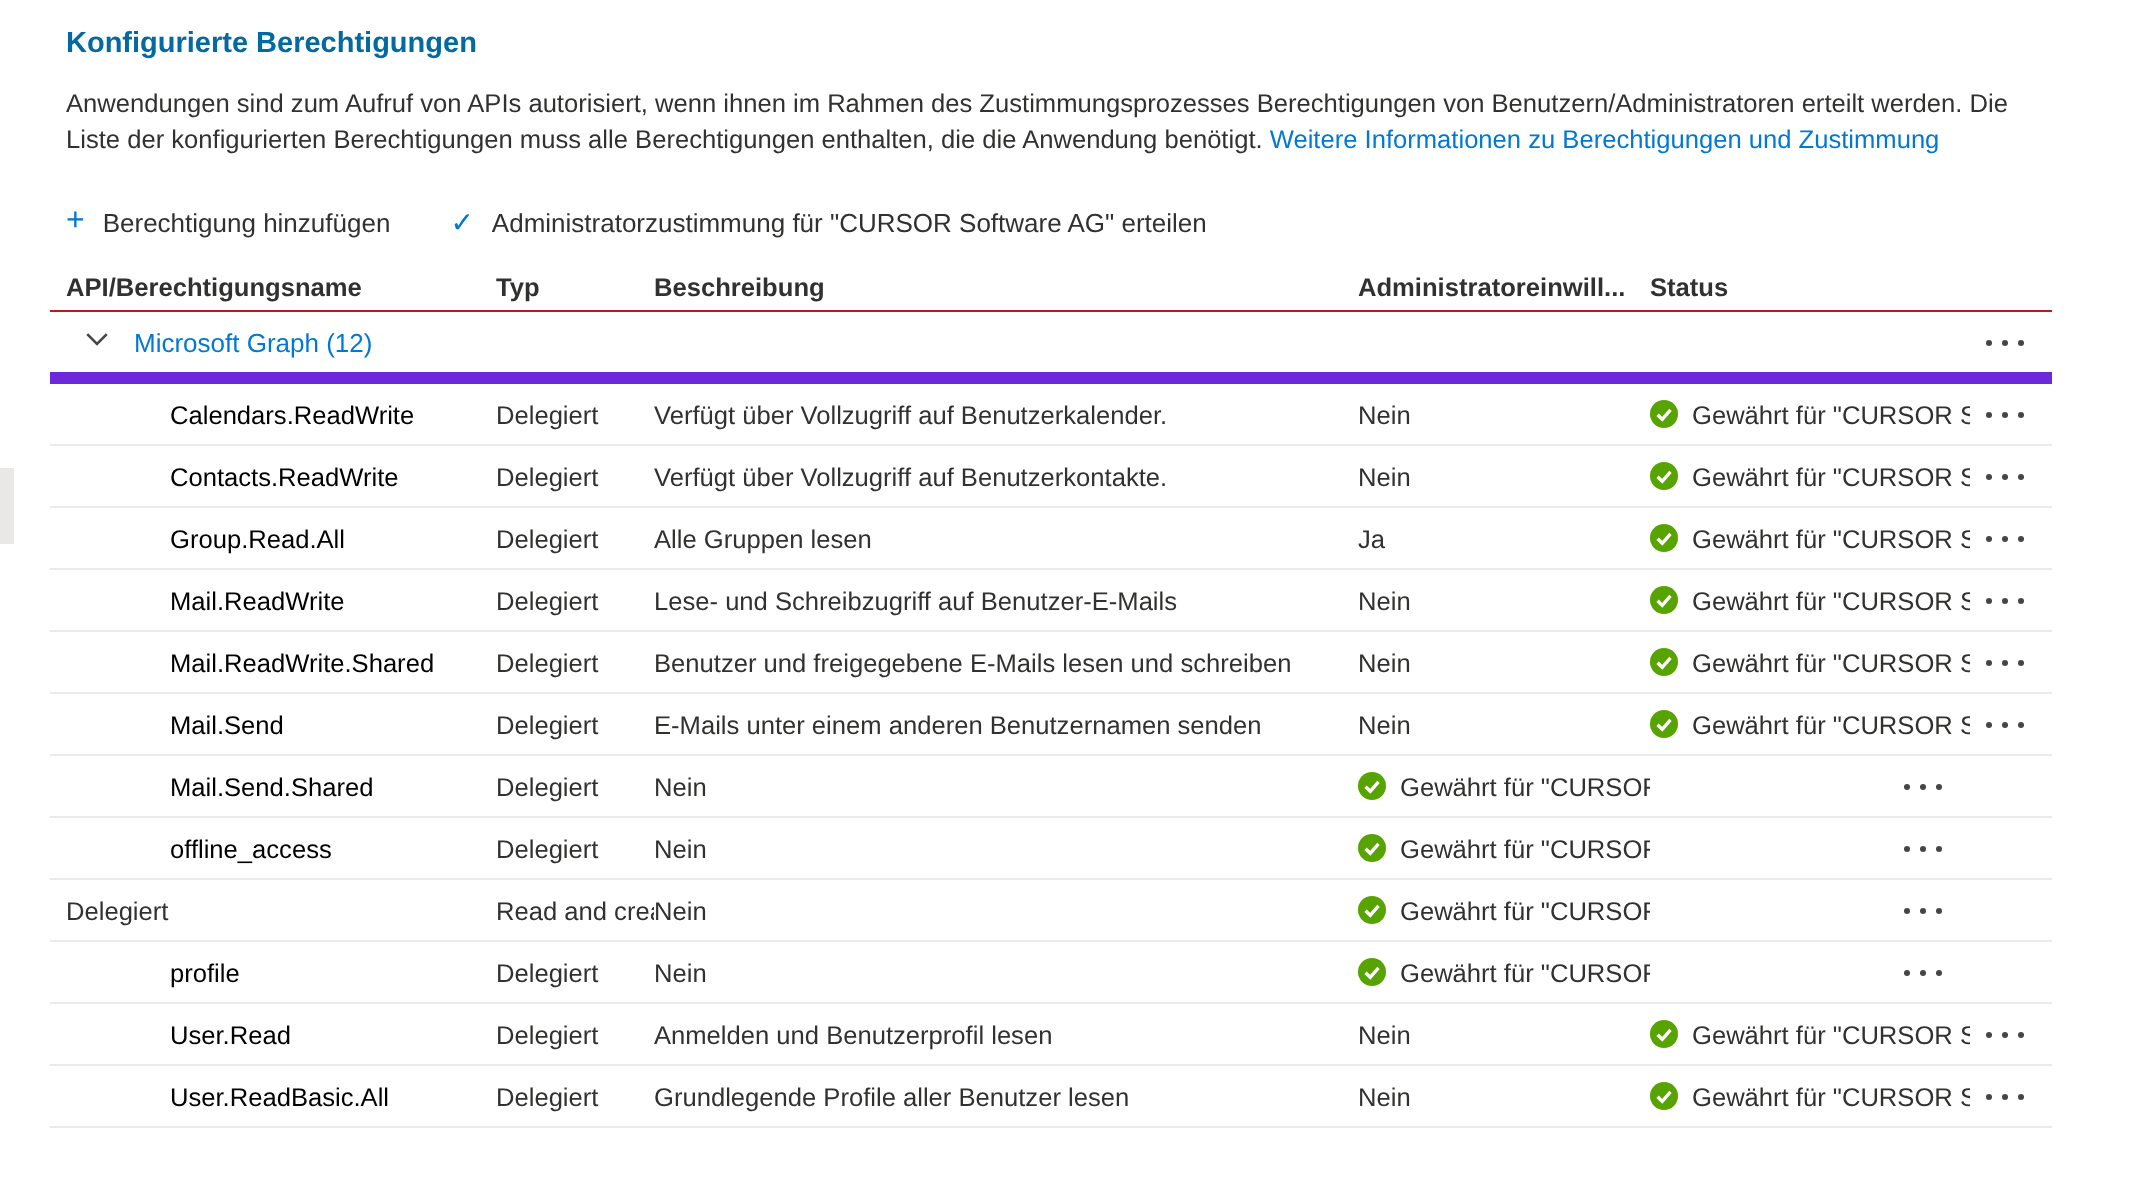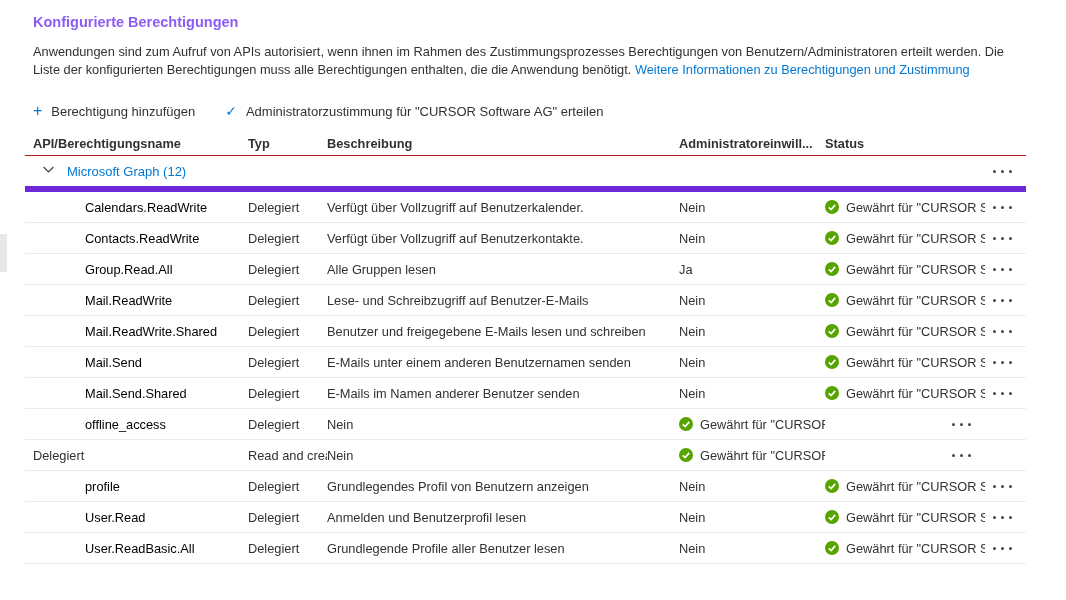--- a/index.html
+++ b/index.html
@@ -16,21 +16,21 @@
 
   .left-artifact {
     position: absolute; left: 0; top: 234px;
     width: 7px; height: 38px; background: #e9e8e7;
   }
 
   .page { margin-left: 25px; width: 1001px; }
 
   .page-title {
     margin: 14px 0 0 8px;
-    font-size: 14.5px; font-weight: 600; color: #8b5cf6;
+    font-size: 14.5px; font-weight: 600; color: #0369a1;
   }
 
   .page-description {
     margin: 13px 0 0 8px;
     width: 998px;
     font-size: 12.8px; line-height: 17.5px; color: #323130;
   }
   .page-description a { color: #0078d4; }
 
   .toolbar {
@@ -276,21 +276,20 @@
               <i></i>
               <i></i>
               <i></i>
             </button>
     </div>
   </div>
 
   <div class="trow">
     <div class="cell c-name"><a href="#">Mail.Send.Shared</a></div>
     <div class="cell c-typ">Delegiert</div>
-    <div class="cell c-desc">E-Mails im Namen anderer Benutzer senden</div>
     <div class="cell c-admin">Nein</div>
     <div class="cell c-status">
       <span class="granted-icon">
         <svg width="14" height="14" viewBox="0 0 16 16">
                 <circle cx="8" cy="8" r="8" fill="#57a300"></circle>
                 <path d="M4.3 8.4 L7 11 L11.7 5.6" stroke="#ffffff" stroke-width="1.9" fill="none"></path>
               </svg>
       </span>
       <span class="status-text">Gewährt für "CURSOR S...</span>
     </div>
@@ -343,21 +342,20 @@
               <i></i>
               <i></i>
               <i></i>
             </button>
     </div>
   </div>
 
   <div class="trow">
     <div class="cell c-name"><a href="#">profile</a></div>
     <div class="cell c-typ">Delegiert</div>
-    <div class="cell c-desc">Grundlegendes Profil von Benutzern anzeigen</div>
     <div class="cell c-admin">Nein</div>
     <div class="cell c-status">
       <span class="granted-icon">
         <svg width="14" height="14" viewBox="0 0 16 16">
                 <circle cx="8" cy="8" r="8" fill="#57a300"></circle>
                 <path d="M4.3 8.4 L7 11 L11.7 5.6" stroke="#ffffff" stroke-width="1.9" fill="none"></path>
               </svg>
       </span>
       <span class="status-text">Gewährt für "CURSOR S...</span>
     </div>

